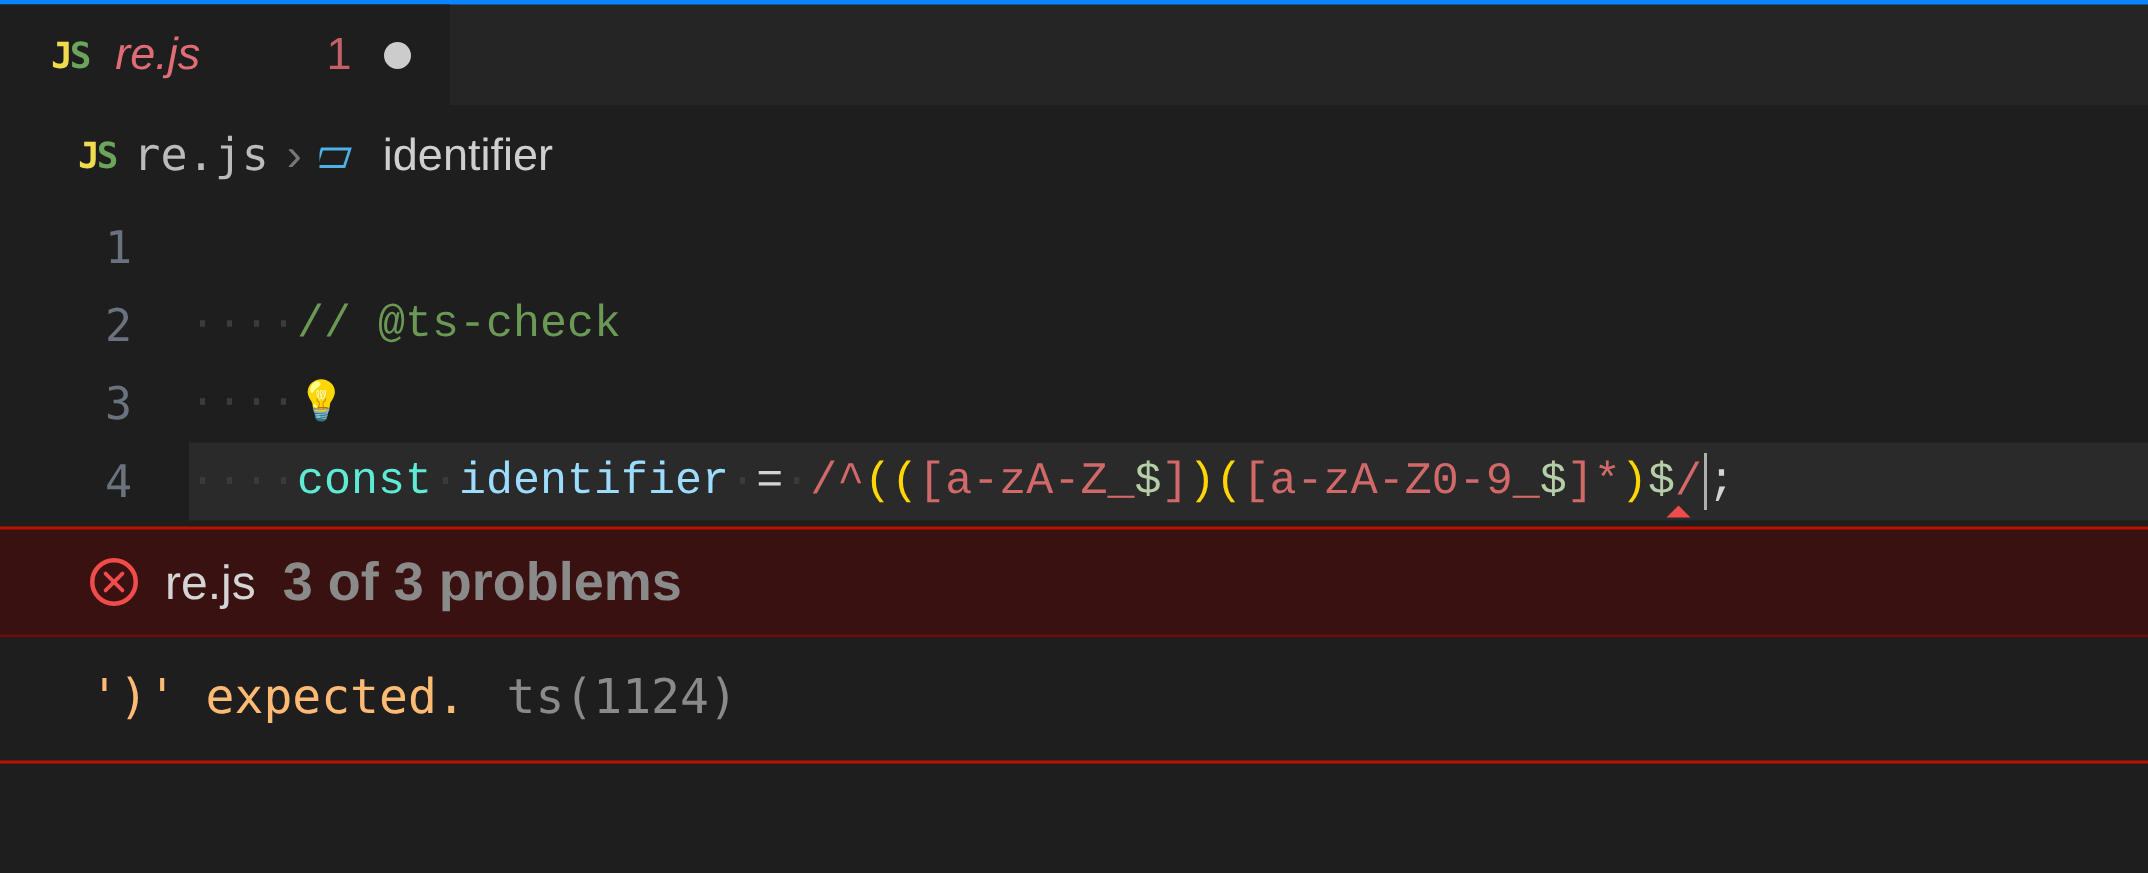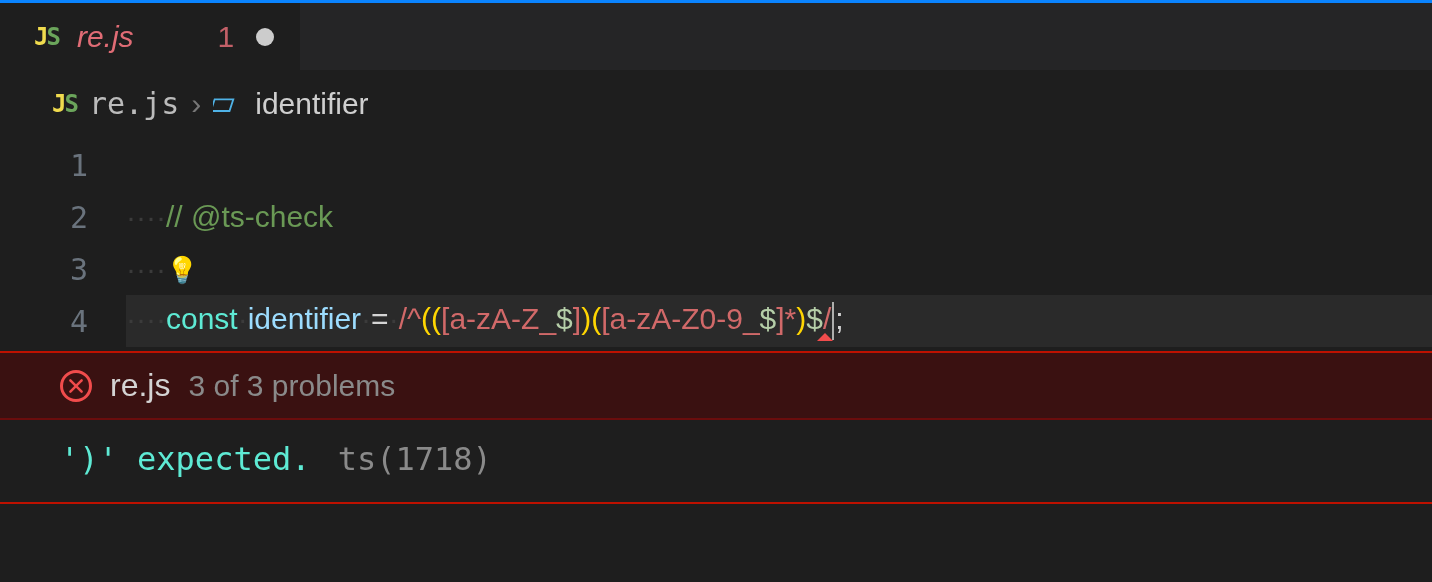--- a/index.html
+++ b/index.html
@@ -65,21 +65,21 @@
     height:52px;
   }
   .gutter {
     width:126px; text-align:right;
     color:#6a737d; font-size:30px;
     font-family: Menlo, monospace;
     padding-right:38px;
     flex-shrink:0;
   }
   .code {
-    font-family: Liberation Sans, sans-serif;
+    font-family: Liberation Mono, monospace;
     font-size:30px;
     white-space:pre;
     text-align:center;
   }
   .ws-dot { color:#3b3b3b; }
   .comment { color:#6a9955; }
   .kw { color:#5eead4; }
   .ident { color:#9cdcfe; }
   .regex { color:#d16969; }
   .regex-br { color:#ffd602; }
@@ -111,30 +111,30 @@
     padding:14px 0 14px 60px;
     gap:18px;
   }
   .err-circle {
     width:32px;height:32px;border:3px solid #f14c4c;border-radius:50%;
     display:flex;align-items:center;justify-content:center;
     color:#f14c4c; font-size:20px; font-weight:700;
     flex-shrink:0;
   }
   .problems-file { color:#d4d4d4; font-size:32px;}
-  .problems-count { color:#8a8a8a; font-size:30px;}
+  .problems-count { color:#8a8a8a; font-size:36px;font-weight:bold;}
 
   .problem-detail {
     background:#1e1e1e;
     border-bottom:2px solid #be1100;
     padding:20px 0 24px 60px;
     font-size:32px;
     font-family:Menlo, monospace;
   }
-  .problem-msg { color:#5eead4; }
+  .problem-msg { color:#fdba74; }
   .problem-src { color:#8a8a8a; margin-left:8px;}
 
 </style>
 </head>
 <body>
 
 <div class="tabbar">
   <div class="tab">
     <span class="js-icon"><span class="js-j">J</span><span class="js-s">S</span></span>
     <span class="tab-label">re.js</span>
@@ -182,14 +182,14 @@
         <line x1="3" y1="3" x2="13" y2="13"></line>
         <line x1="13" y1="3" x2="3" y2="13"></line>
       </svg>
   </div>
   <span class="problems-file">re.js</span>
   <span class="problems-count">3 of 3 problems</span>
 </div>
 
 <div class="problem-detail">
   <span class="problem-msg">')' expected.</span>
-  <span class="problem-src">ts(1718)</span>
+  <span class="problem-src">ts(1124)</span>
 </div>
 
 </body></html>

